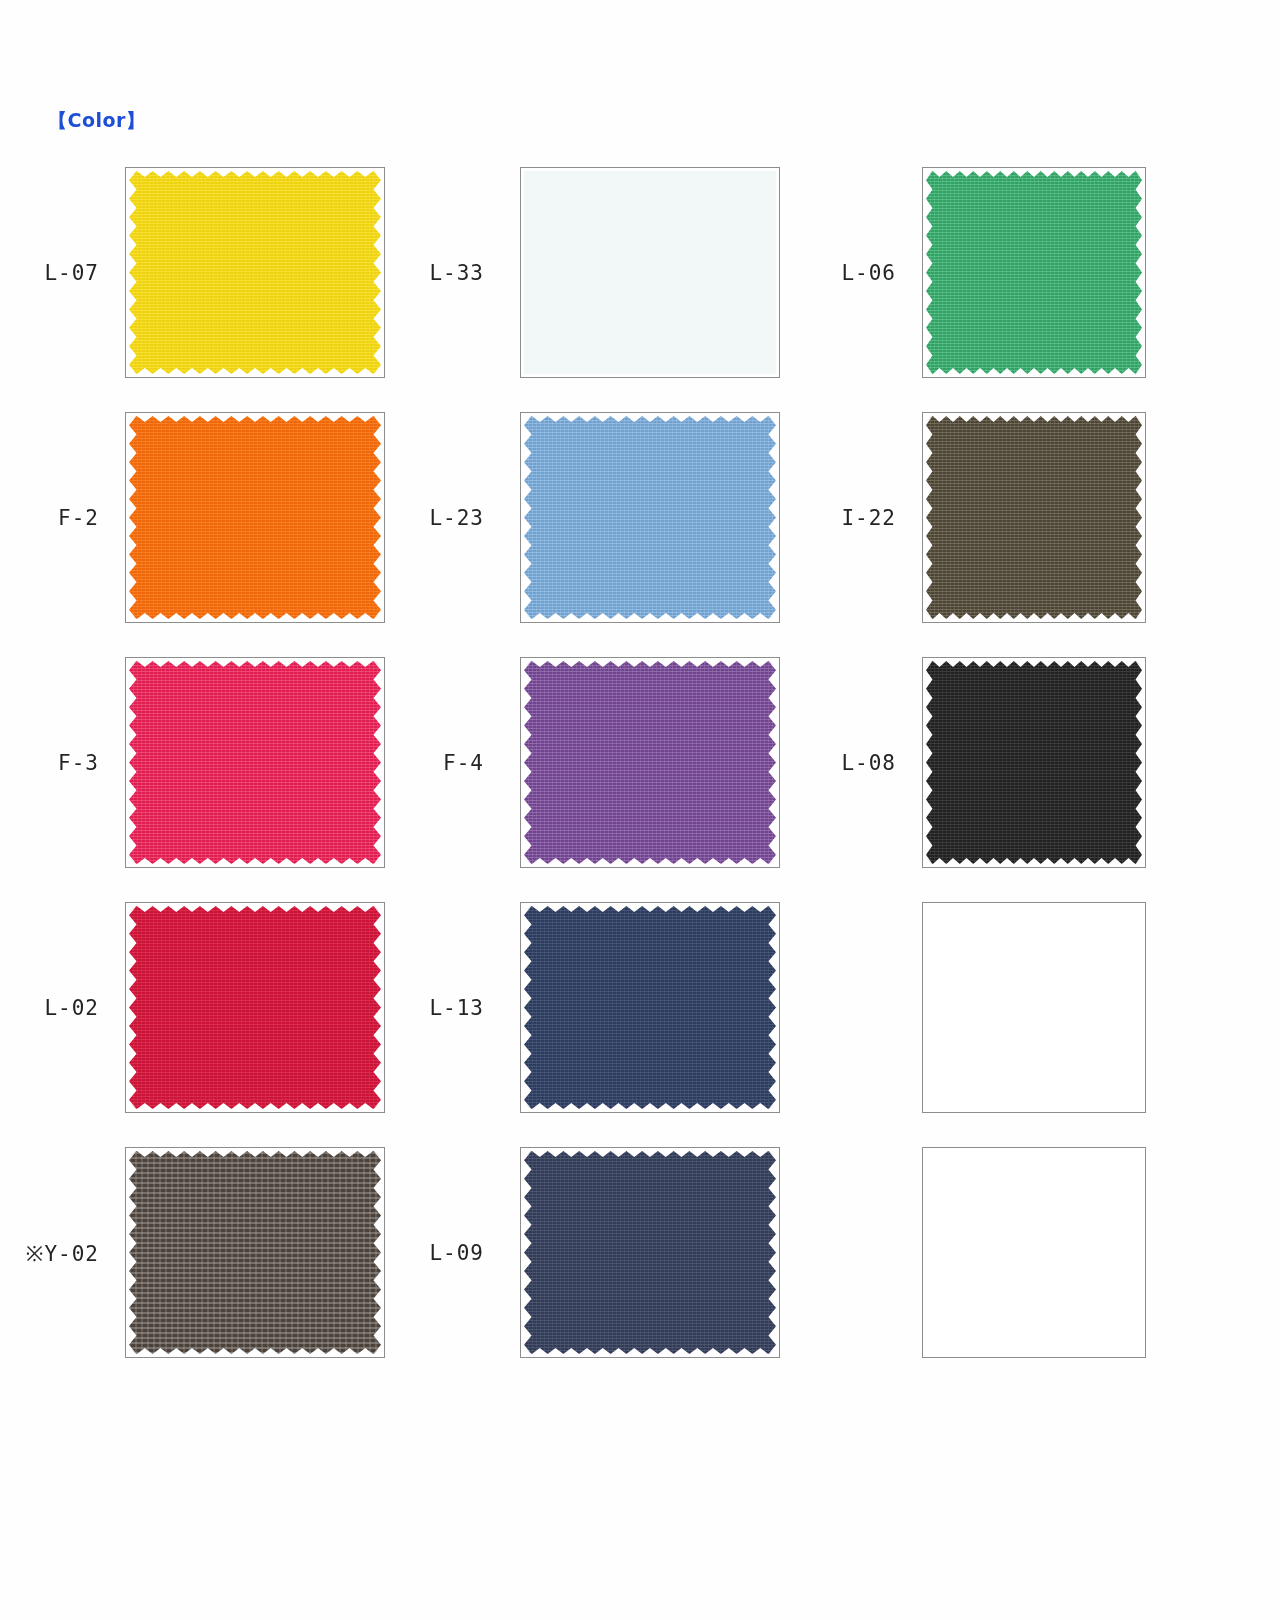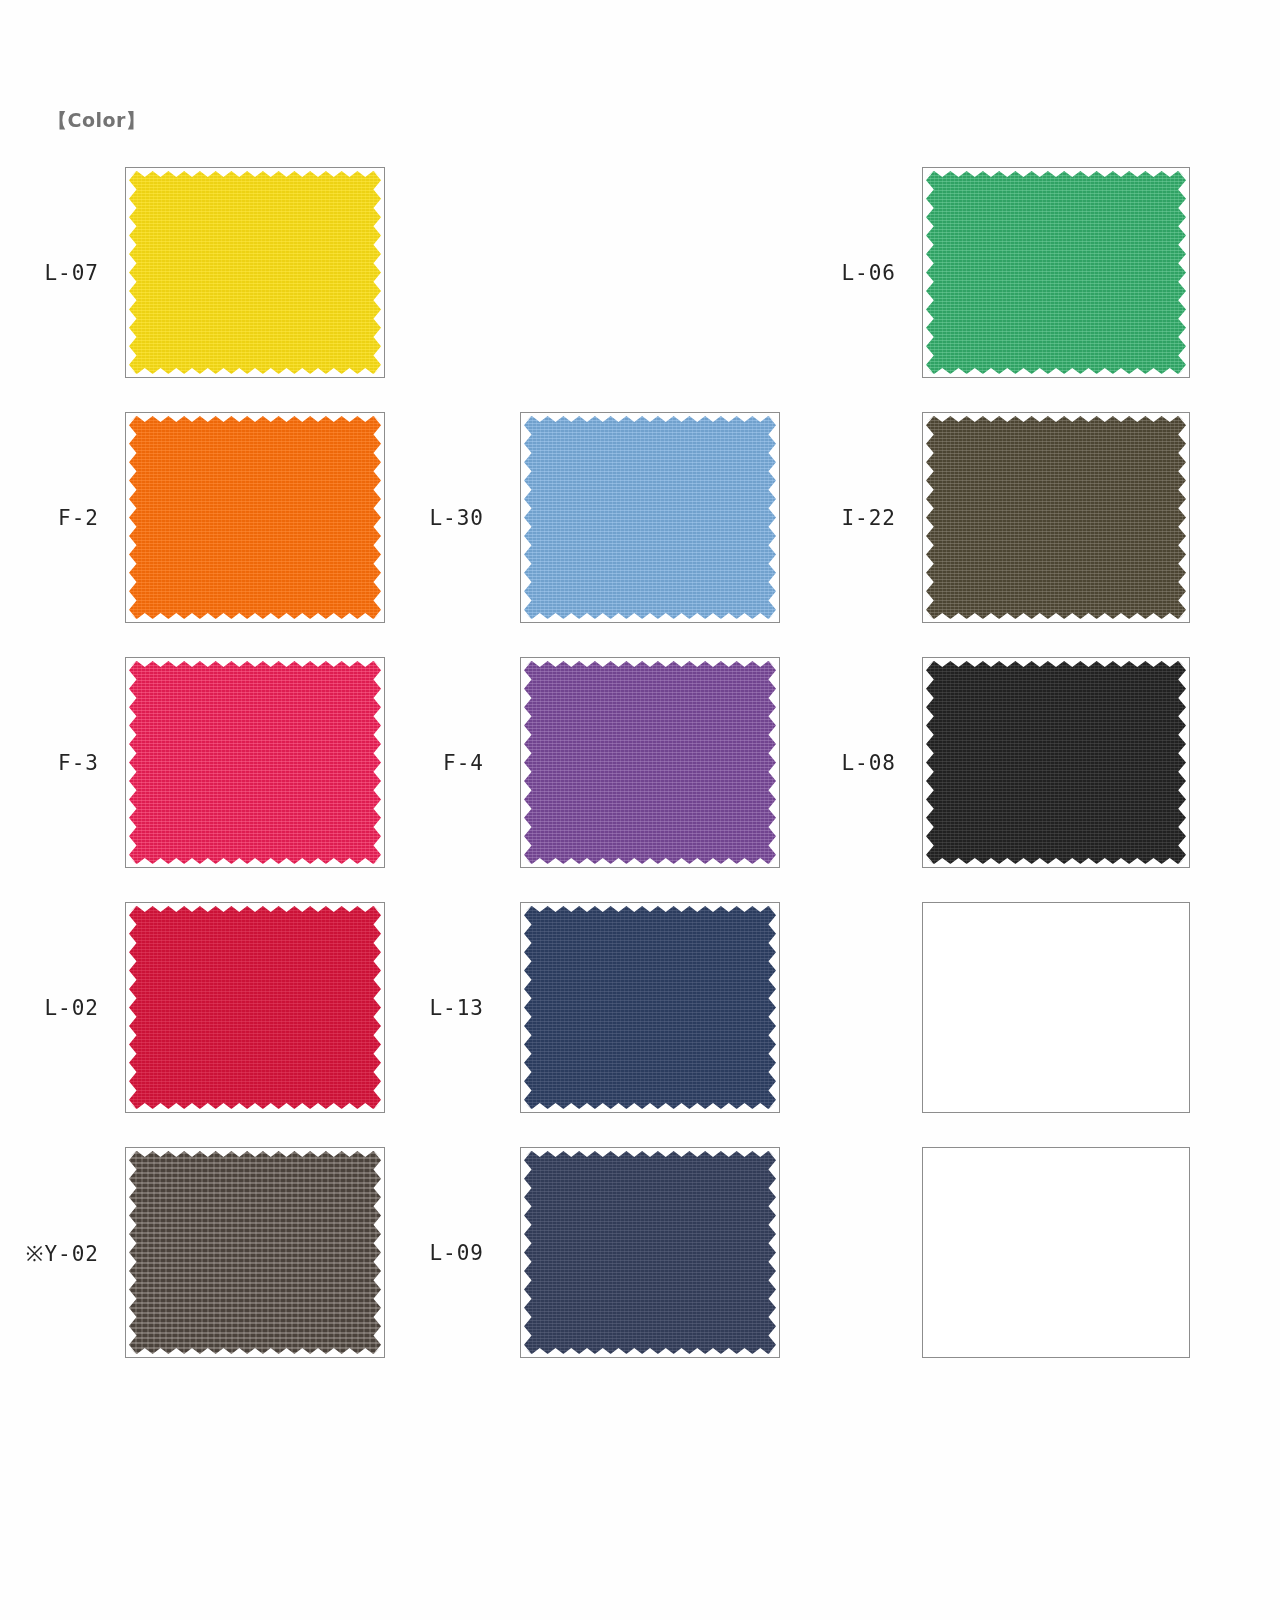--- a/index.html
+++ b/index.html
@@ -24,21 +24,21 @@
 
   
   .section-header {
     position: absolute;
     left: 48px;
     top: 108px;
     font-family: "DejaVu Sans", "Liberation Sans", sans-serif;
     font-size: 19px;
     font-weight: 700;
     letter-spacing: 0.5px;
-    color: #737373;
+    color: #1d4ed8;
     white-space: nowrap;
   }
 
   
   .swatch-grid {
     position: absolute;
     left: 0;
     top: 167px;
     width: 1280px;
   }
@@ -48,21 +48,21 @@
     padding-left: 16px;
   }
   .swatch-cell {
     position: absolute;
     top: 0;
     height: 211px;
     display: block;
   }
   .swatch-cell.col-0 { left: 125px;  width: 260px; }
   .swatch-cell.col-1 { left: 520px;  width: 260px; }
-  .swatch-cell.col-2 { left: 922px;  width: 268px; }
+  .swatch-cell.col-2 { left: 922px;  width: 224px; }
 
   
   .swatch-label {
     position: absolute;
     top: 50%;
     transform: translateY(-50%);
     font-family: "DejaVu Sans Mono", "Liberation Mono", monospace;
     font-size: 21px;
     letter-spacing: 1px;
     color: #242424;
@@ -138,40 +138,46 @@
   <div class="swatch-grid">
       <div class="swatch-row">
         <div class="swatch-cell col-0">
           <div class="swatch-label">L-07</div>
           <div class="swatch-frame">
             <div class="fabric" style="background-color: rgb(249, 221, 22); clip-path: polygon(0% 3%, 3.13% 0%, 6.25% 3%, 9.38% 0%, 12.5% 3%, 15.63% 0%, 18.75% 3%, 21.88% 0%, 25% 3%, 28.13% 0%, 31.25% 3%, 34.38% 0%, 37.5% 3%, 40.63% 0%, 43.75% 3%, 46.88% 0%, 50% 3%, 53.13% 0%, 56.25% 3%, 59.38% 0%, 62.5% 3%, 65.63% 0%, 68.75% 3%, 71.88% 0%, 75% 3%, 78.13% 0%, 81.25% 3%, 84.38% 0%, 87.5% 3%, 90.63% 0%, 93.75% 3%, 96.88% 0%, 100% 3%, 97% 0%, 100% 4.55%, 97% 9.09%, 100% 13.64%, 97% 18.18%, 100% 22.73%, 97% 27.27%, 100% 31.82%, 97% 36.36%, 100% 40.91%, 97% 45.45%, 100% 50%, 97% 54.55%, 100% 59.09%, 97% 63.64%, 100% 68.18%, 97% 72.73%, 100% 77.27%, 97% 81.82%, 100% 86.36%, 97% 90.91%, 100% 95.45%, 97% 100%, 100% 97%, 96.88% 100%, 93.75% 97%, 90.63% 100%, 87.5% 97%, 84.38% 100%, 81.25% 97%, 78.13% 100%, 75% 97%, 71.88% 100%, 68.75% 97%, 65.63% 100%, 62.5% 97%, 59.38% 100%, 56.25% 97%, 53.13% 100%, 50% 97%, 46.88% 100%, 43.75% 97%, 40.63% 100%, 37.5% 97%, 34.38% 100%, 31.25% 97%, 28.13% 100%, 25% 97%, 21.88% 100%, 18.75% 97%, 15.63% 100%, 12.5% 97%, 9.38% 100%, 6.25% 97%, 3.13% 100%, 0% 97%, 3% 100%, 0% 95.45%, 3% 90.91%, 0% 86.36%, 3% 81.82%, 0% 77.27%, 3% 72.73%, 0% 68.18%, 3% 63.64%, 0% 59.09%, 3% 54.55%, 0% 50%, 3% 45.45%, 0% 40.91%, 3% 36.36%, 0% 31.82%, 3% 27.27%, 0% 22.73%, 3% 18.18%, 0% 13.64%, 3% 9.09%, 0% 4.55%, 3% 0%);">
               <div class="weave fine"></div>
             </div>
           </div>
         </div>
+        <div class="swatch-cell col-1">
+          <div class="swatch-label">L-33</div>
+          <div class="swatch-frame">
+            <div class="fabric" style="background-color: rgb(242, 248, 248);"></div>
+          </div>
+        </div>
         <div class="swatch-cell col-2">
           <div class="swatch-label">L-06</div>
           <div class="swatch-frame">
             <div class="fabric" style="background-color: rgb(52, 176, 109); clip-path: polygon(0% 3%, 3.13% 0%, 6.25% 3%, 9.38% 0%, 12.5% 3%, 15.63% 0%, 18.75% 3%, 21.88% 0%, 25% 3%, 28.13% 0%, 31.25% 3%, 34.38% 0%, 37.5% 3%, 40.63% 0%, 43.75% 3%, 46.88% 0%, 50% 3%, 53.13% 0%, 56.25% 3%, 59.38% 0%, 62.5% 3%, 65.63% 0%, 68.75% 3%, 71.88% 0%, 75% 3%, 78.13% 0%, 81.25% 3%, 84.38% 0%, 87.5% 3%, 90.63% 0%, 93.75% 3%, 96.88% 0%, 100% 3%, 97% 0%, 100% 4.55%, 97% 9.09%, 100% 13.64%, 97% 18.18%, 100% 22.73%, 97% 27.27%, 100% 31.82%, 97% 36.36%, 100% 40.91%, 97% 45.45%, 100% 50%, 97% 54.55%, 100% 59.09%, 97% 63.64%, 100% 68.18%, 97% 72.73%, 100% 77.27%, 97% 81.82%, 100% 86.36%, 97% 90.91%, 100% 95.45%, 97% 100%, 100% 97%, 96.88% 100%, 93.75% 97%, 90.63% 100%, 87.5% 97%, 84.38% 100%, 81.25% 97%, 78.13% 100%, 75% 97%, 71.88% 100%, 68.75% 97%, 65.63% 100%, 62.5% 97%, 59.38% 100%, 56.25% 97%, 53.13% 100%, 50% 97%, 46.88% 100%, 43.75% 97%, 40.63% 100%, 37.5% 97%, 34.38% 100%, 31.25% 97%, 28.13% 100%, 25% 97%, 21.88% 100%, 18.75% 97%, 15.63% 100%, 12.5% 97%, 9.38% 100%, 6.25% 97%, 3.13% 100%, 0% 97%, 3% 100%, 0% 95.45%, 3% 90.91%, 0% 86.36%, 3% 81.82%, 0% 77.27%, 3% 72.73%, 0% 68.18%, 3% 63.64%, 0% 59.09%, 3% 54.55%, 0% 50%, 3% 45.45%, 0% 40.91%, 3% 36.36%, 0% 31.82%, 3% 27.27%, 0% 22.73%, 3% 18.18%, 0% 13.64%, 3% 9.09%, 0% 4.55%, 3% 0%);">
               <div class="weave "></div>
             </div>
           </div>
         </div>
       </div>
       <div class="swatch-row">
         <div class="swatch-cell col-0">
           <div class="swatch-label">F-2</div>
           <div class="swatch-frame">
             <div class="fabric" style="background-color: rgb(250, 110, 10); clip-path: polygon(0% 3%, 3.13% 0%, 6.25% 3%, 9.38% 0%, 12.5% 3%, 15.63% 0%, 18.75% 3%, 21.88% 0%, 25% 3%, 28.13% 0%, 31.25% 3%, 34.38% 0%, 37.5% 3%, 40.63% 0%, 43.75% 3%, 46.88% 0%, 50% 3%, 53.13% 0%, 56.25% 3%, 59.38% 0%, 62.5% 3%, 65.63% 0%, 68.75% 3%, 71.88% 0%, 75% 3%, 78.13% 0%, 81.25% 3%, 84.38% 0%, 87.5% 3%, 90.63% 0%, 93.75% 3%, 96.88% 0%, 100% 3%, 97% 0%, 100% 4.55%, 97% 9.09%, 100% 13.64%, 97% 18.18%, 100% 22.73%, 97% 27.27%, 100% 31.82%, 97% 36.36%, 100% 40.91%, 97% 45.45%, 100% 50%, 97% 54.55%, 100% 59.09%, 97% 63.64%, 100% 68.18%, 97% 72.73%, 100% 77.27%, 97% 81.82%, 100% 86.36%, 97% 90.91%, 100% 95.45%, 97% 100%, 100% 97%, 96.88% 100%, 93.75% 97%, 90.63% 100%, 87.5% 97%, 84.38% 100%, 81.25% 97%, 78.13% 100%, 75% 97%, 71.88% 100%, 68.75% 97%, 65.63% 100%, 62.5% 97%, 59.38% 100%, 56.25% 97%, 53.13% 100%, 50% 97%, 46.88% 100%, 43.75% 97%, 40.63% 100%, 37.5% 97%, 34.38% 100%, 31.25% 97%, 28.13% 100%, 25% 97%, 21.88% 100%, 18.75% 97%, 15.63% 100%, 12.5% 97%, 9.38% 100%, 6.25% 97%, 3.13% 100%, 0% 97%, 3% 100%, 0% 95.45%, 3% 90.91%, 0% 86.36%, 3% 81.82%, 0% 77.27%, 3% 72.73%, 0% 68.18%, 3% 63.64%, 0% 59.09%, 3% 54.55%, 0% 50%, 3% 45.45%, 0% 40.91%, 3% 36.36%, 0% 31.82%, 3% 27.27%, 0% 22.73%, 3% 18.18%, 0% 13.64%, 3% 9.09%, 0% 4.55%, 3% 0%);">
               <div class="weave fine"></div>
             </div>
           </div>
         </div>
         <div class="swatch-cell col-1">
-          <div class="swatch-label">L-30</div>
+          <div class="swatch-label">L-23</div>
           <div class="swatch-frame">
             <div class="fabric" style="background-color: rgb(123, 174, 222); clip-path: polygon(0% 3%, 3.13% 0%, 6.25% 3%, 9.38% 0%, 12.5% 3%, 15.63% 0%, 18.75% 3%, 21.88% 0%, 25% 3%, 28.13% 0%, 31.25% 3%, 34.38% 0%, 37.5% 3%, 40.63% 0%, 43.75% 3%, 46.88% 0%, 50% 3%, 53.13% 0%, 56.25% 3%, 59.38% 0%, 62.5% 3%, 65.63% 0%, 68.75% 3%, 71.88% 0%, 75% 3%, 78.13% 0%, 81.25% 3%, 84.38% 0%, 87.5% 3%, 90.63% 0%, 93.75% 3%, 96.88% 0%, 100% 3%, 97% 0%, 100% 4.55%, 97% 9.09%, 100% 13.64%, 97% 18.18%, 100% 22.73%, 97% 27.27%, 100% 31.82%, 97% 36.36%, 100% 40.91%, 97% 45.45%, 100% 50%, 97% 54.55%, 100% 59.09%, 97% 63.64%, 100% 68.18%, 97% 72.73%, 100% 77.27%, 97% 81.82%, 100% 86.36%, 97% 90.91%, 100% 95.45%, 97% 100%, 100% 97%, 96.88% 100%, 93.75% 97%, 90.63% 100%, 87.5% 97%, 84.38% 100%, 81.25% 97%, 78.13% 100%, 75% 97%, 71.88% 100%, 68.75% 97%, 65.63% 100%, 62.5% 97%, 59.38% 100%, 56.25% 97%, 53.13% 100%, 50% 97%, 46.88% 100%, 43.75% 97%, 40.63% 100%, 37.5% 97%, 34.38% 100%, 31.25% 97%, 28.13% 100%, 25% 97%, 21.88% 100%, 18.75% 97%, 15.63% 100%, 12.5% 97%, 9.38% 100%, 6.25% 97%, 3.13% 100%, 0% 97%, 3% 100%, 0% 95.45%, 3% 90.91%, 0% 86.36%, 3% 81.82%, 0% 77.27%, 3% 72.73%, 0% 68.18%, 3% 63.64%, 0% 59.09%, 3% 54.55%, 0% 50%, 3% 45.45%, 0% 40.91%, 3% 36.36%, 0% 31.82%, 3% 27.27%, 0% 22.73%, 3% 18.18%, 0% 13.64%, 3% 9.09%, 0% 4.55%, 3% 0%);">
               <div class="weave "></div>
             </div>
           </div>
         </div>
         <div class="swatch-cell col-2">
           <div class="swatch-label">I-22</div>
           <div class="swatch-frame">
             <div class="fabric" style="background-color: rgb(83, 75, 56); clip-path: polygon(0% 3%, 3.13% 0%, 6.25% 3%, 9.38% 0%, 12.5% 3%, 15.63% 0%, 18.75% 3%, 21.88% 0%, 25% 3%, 28.13% 0%, 31.25% 3%, 34.38% 0%, 37.5% 3%, 40.63% 0%, 43.75% 3%, 46.88% 0%, 50% 3%, 53.13% 0%, 56.25% 3%, 59.38% 0%, 62.5% 3%, 65.63% 0%, 68.75% 3%, 71.88% 0%, 75% 3%, 78.13% 0%, 81.25% 3%, 84.38% 0%, 87.5% 3%, 90.63% 0%, 93.75% 3%, 96.88% 0%, 100% 3%, 97% 0%, 100% 4.55%, 97% 9.09%, 100% 13.64%, 97% 18.18%, 100% 22.73%, 97% 27.27%, 100% 31.82%, 97% 36.36%, 100% 40.91%, 97% 45.45%, 100% 50%, 97% 54.55%, 100% 59.09%, 97% 63.64%, 100% 68.18%, 97% 72.73%, 100% 77.27%, 97% 81.82%, 100% 86.36%, 97% 90.91%, 100% 95.45%, 97% 100%, 100% 97%, 96.88% 100%, 93.75% 97%, 90.63% 100%, 87.5% 97%, 84.38% 100%, 81.25% 97%, 78.13% 100%, 75% 97%, 71.88% 100%, 68.75% 97%, 65.63% 100%, 62.5% 97%, 59.38% 100%, 56.25% 97%, 53.13% 100%, 50% 97%, 46.88% 100%, 43.75% 97%, 40.63% 100%, 37.5% 97%, 34.38% 100%, 31.25% 97%, 28.13% 100%, 25% 97%, 21.88% 100%, 18.75% 97%, 15.63% 100%, 12.5% 97%, 9.38% 100%, 6.25% 97%, 3.13% 100%, 0% 97%, 3% 100%, 0% 95.45%, 3% 90.91%, 0% 86.36%, 3% 81.82%, 0% 77.27%, 3% 72.73%, 0% 68.18%, 3% 63.64%, 0% 59.09%, 3% 54.55%, 0% 50%, 3% 45.45%, 0% 40.91%, 3% 36.36%, 0% 31.82%, 3% 27.27%, 0% 22.73%, 3% 18.18%, 0% 13.64%, 3% 9.09%, 0% 4.55%, 3% 0%);">

